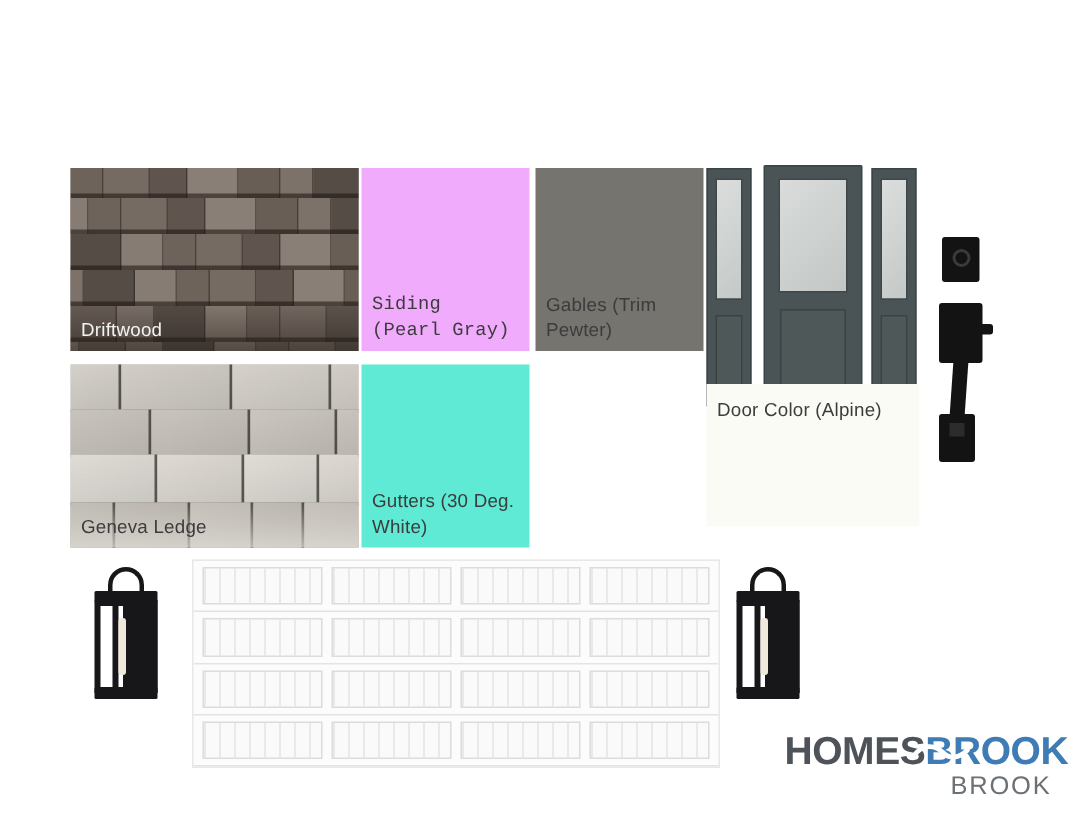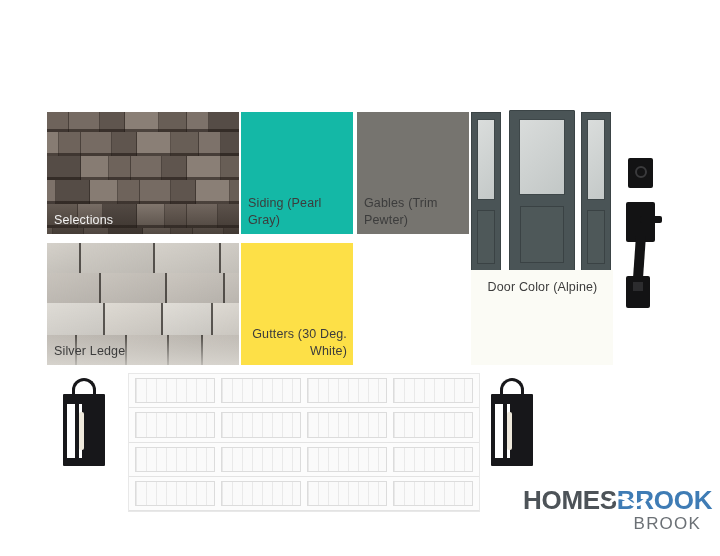--- a/index.html
+++ b/index.html
@@ -64,21 +64,21 @@
   .door-panel{position:absolute;left:10px;top:95px;right:10px;bottom:9px;
     background:#4e5859;border:1px solid #3a4244;box-sizing:border-box;}
   .sidelite{position:absolute;top:2px;width:30px;height:159px;
     background:#4a5456;border:1px solid #3b4446;box-sizing:border-box;}
   .sl-left{left:0;}
   .sl-right{left:110px;}
   .sl-glass{position:absolute;left:5px;top:6px;right:5px;height:81px;
     background:linear-gradient(135deg,#dadddc,#c4c9c8);border:1px solid #3e4749;box-sizing:border-box;}
   .sl-panel{position:absolute;left:5px;top:97px;right:5px;bottom:6px;
     background:#4e5859;border:1px solid #3a4244;box-sizing:border-box;}
-  #door-label-box{position:absolute;left:471px;top:270px;width:142px;height:95px;background:#fbfbf5;text-align:center;}
+  #door-label-box{position:absolute;left:471px;top:256px;width:142px;height:95px;background:#fbfbf5;}
   #door-label-box .cap{bottom:auto;top:9px;color:#3c3c3c;}
 
   
   #hardware{position:absolute;left:622px;top:158px;width:40px;height:152px;}
   .hw-deadbolt{position:absolute;left:6px;top:0;width:25px;height:30px;background:#131314;border-radius:2px;}
   .hw-db-knob{position:absolute;left:7px;top:8px;width:12px;height:12px;border:2.5px solid #3a3a3c;border-radius:50%;box-sizing:border-box;}
   .hw-plate{position:absolute;left:4px;top:44px;width:29px;height:40px;background:#131314;border-radius:2px;}
   .hw-lever{position:absolute;left:14px;top:14px;width:22px;height:7px;background:#131314;border-radius:2px;}
   .hw-grip{position:absolute;left:12px;top:78px;width:10px;height:56px;background:#131314;
            transform:skewX(-4deg);}
@@ -183,24 +183,24 @@
           <div class="shg-tab" style="left:6px;width:31px;background:#685e56;"></div>
           <div class="shg-tab" style="left:37px;width:25px;background:#7d726a;"></div>
           <div class="shg-tab" style="left:62px;width:34px;background:#554c46;"></div>
           <div class="shg-tab" style="left:96px;width:28px;background:#877c73;"></div>
           <div class="shg-tab" style="left:124px;width:22px;background:#6e635b;"></div>
           <div class="shg-tab" style="left:146px;width:31px;background:#766b63;"></div>
           <div class="shg-tab" style="left:177px;width:25px;background:#5f554e;"></div>
         </div>
       </div>
     <div class="shg-cap-grad"></div>
-    <div class="cap cap-light">Selections</div>
-  </div>
-
-  <div class="swatch" id="siding" style="background: #14b8a6;">
+    <div class="cap cap-light">Driftwood</div>
+  </div>
+
+  <div class="swatch" id="siding" style="background: #f0abfc; font-family: Liberation Mono, monospace;">
     <div class="cap cap-dark">Siding (Pearl Gray)</div>
   </div>
 
   <div class="swatch" id="gables" style="background: rgb(118, 116, 111);">
     <div class="cap cap-dark">Gables (Trim Pewter)</div>
   </div>
 
   <div class="swatch" id="stone">
     <div id="stone-tex">
         <div class="stn-row" style="top:-2px;height:34px;">
@@ -223,24 +223,24 @@
         </div>
         <div class="stn-row" style="top:92px;height:34px;">
           <div class="stn-blk" style="left:-28px;width:58px;background:linear-gradient(160deg,#c6c1ba,rgba(0,0,0,.10)),#c6c1ba;"></div>
           <div class="stn-blk" style="left:30px;width:50px;background:linear-gradient(160deg,#bfbab3,rgba(0,0,0,.10)),#bfbab3;"></div>
           <div class="stn-blk" style="left:80px;width:42px;background:linear-gradient(160deg,#c6c1ba,rgba(0,0,0,.10)),#c6c1ba;"></div>
           <div class="stn-blk" style="left:122px;width:34px;background:linear-gradient(160deg,#bfbab3,rgba(0,0,0,.10)),#bfbab3;"></div>
           <div class="stn-blk" style="left:156px;width:74px;background:linear-gradient(160deg,#c6c1ba,rgba(0,0,0,.10)),#c6c1ba;"></div>
         </div>
       </div>
     <div class="stn-cap-grad"></div>
-    <div class="cap cap-dark">Silver Ledge</div>
-  </div>
-
-  <div class="swatch" id="gutters" style="background: #fde047; text-align: right;">
+    <div class="cap cap-dark">Geneva Ledge</div>
+  </div>
+
+  <div class="swatch" id="gutters" style="background: #5eead4;">
     <div class="cap cap-dark">Gutters (30 Deg. White)</div>
   </div>
 
 
   <div id="door-card">
     <div class="sidelite sl-left" style="background: rgb(74, 84, 86);">
       <div class="sl-glass"></div>
       <div class="sl-panel"></div>
     </div>
     <div class="door-main" style="background: rgb(74, 84, 86);">

